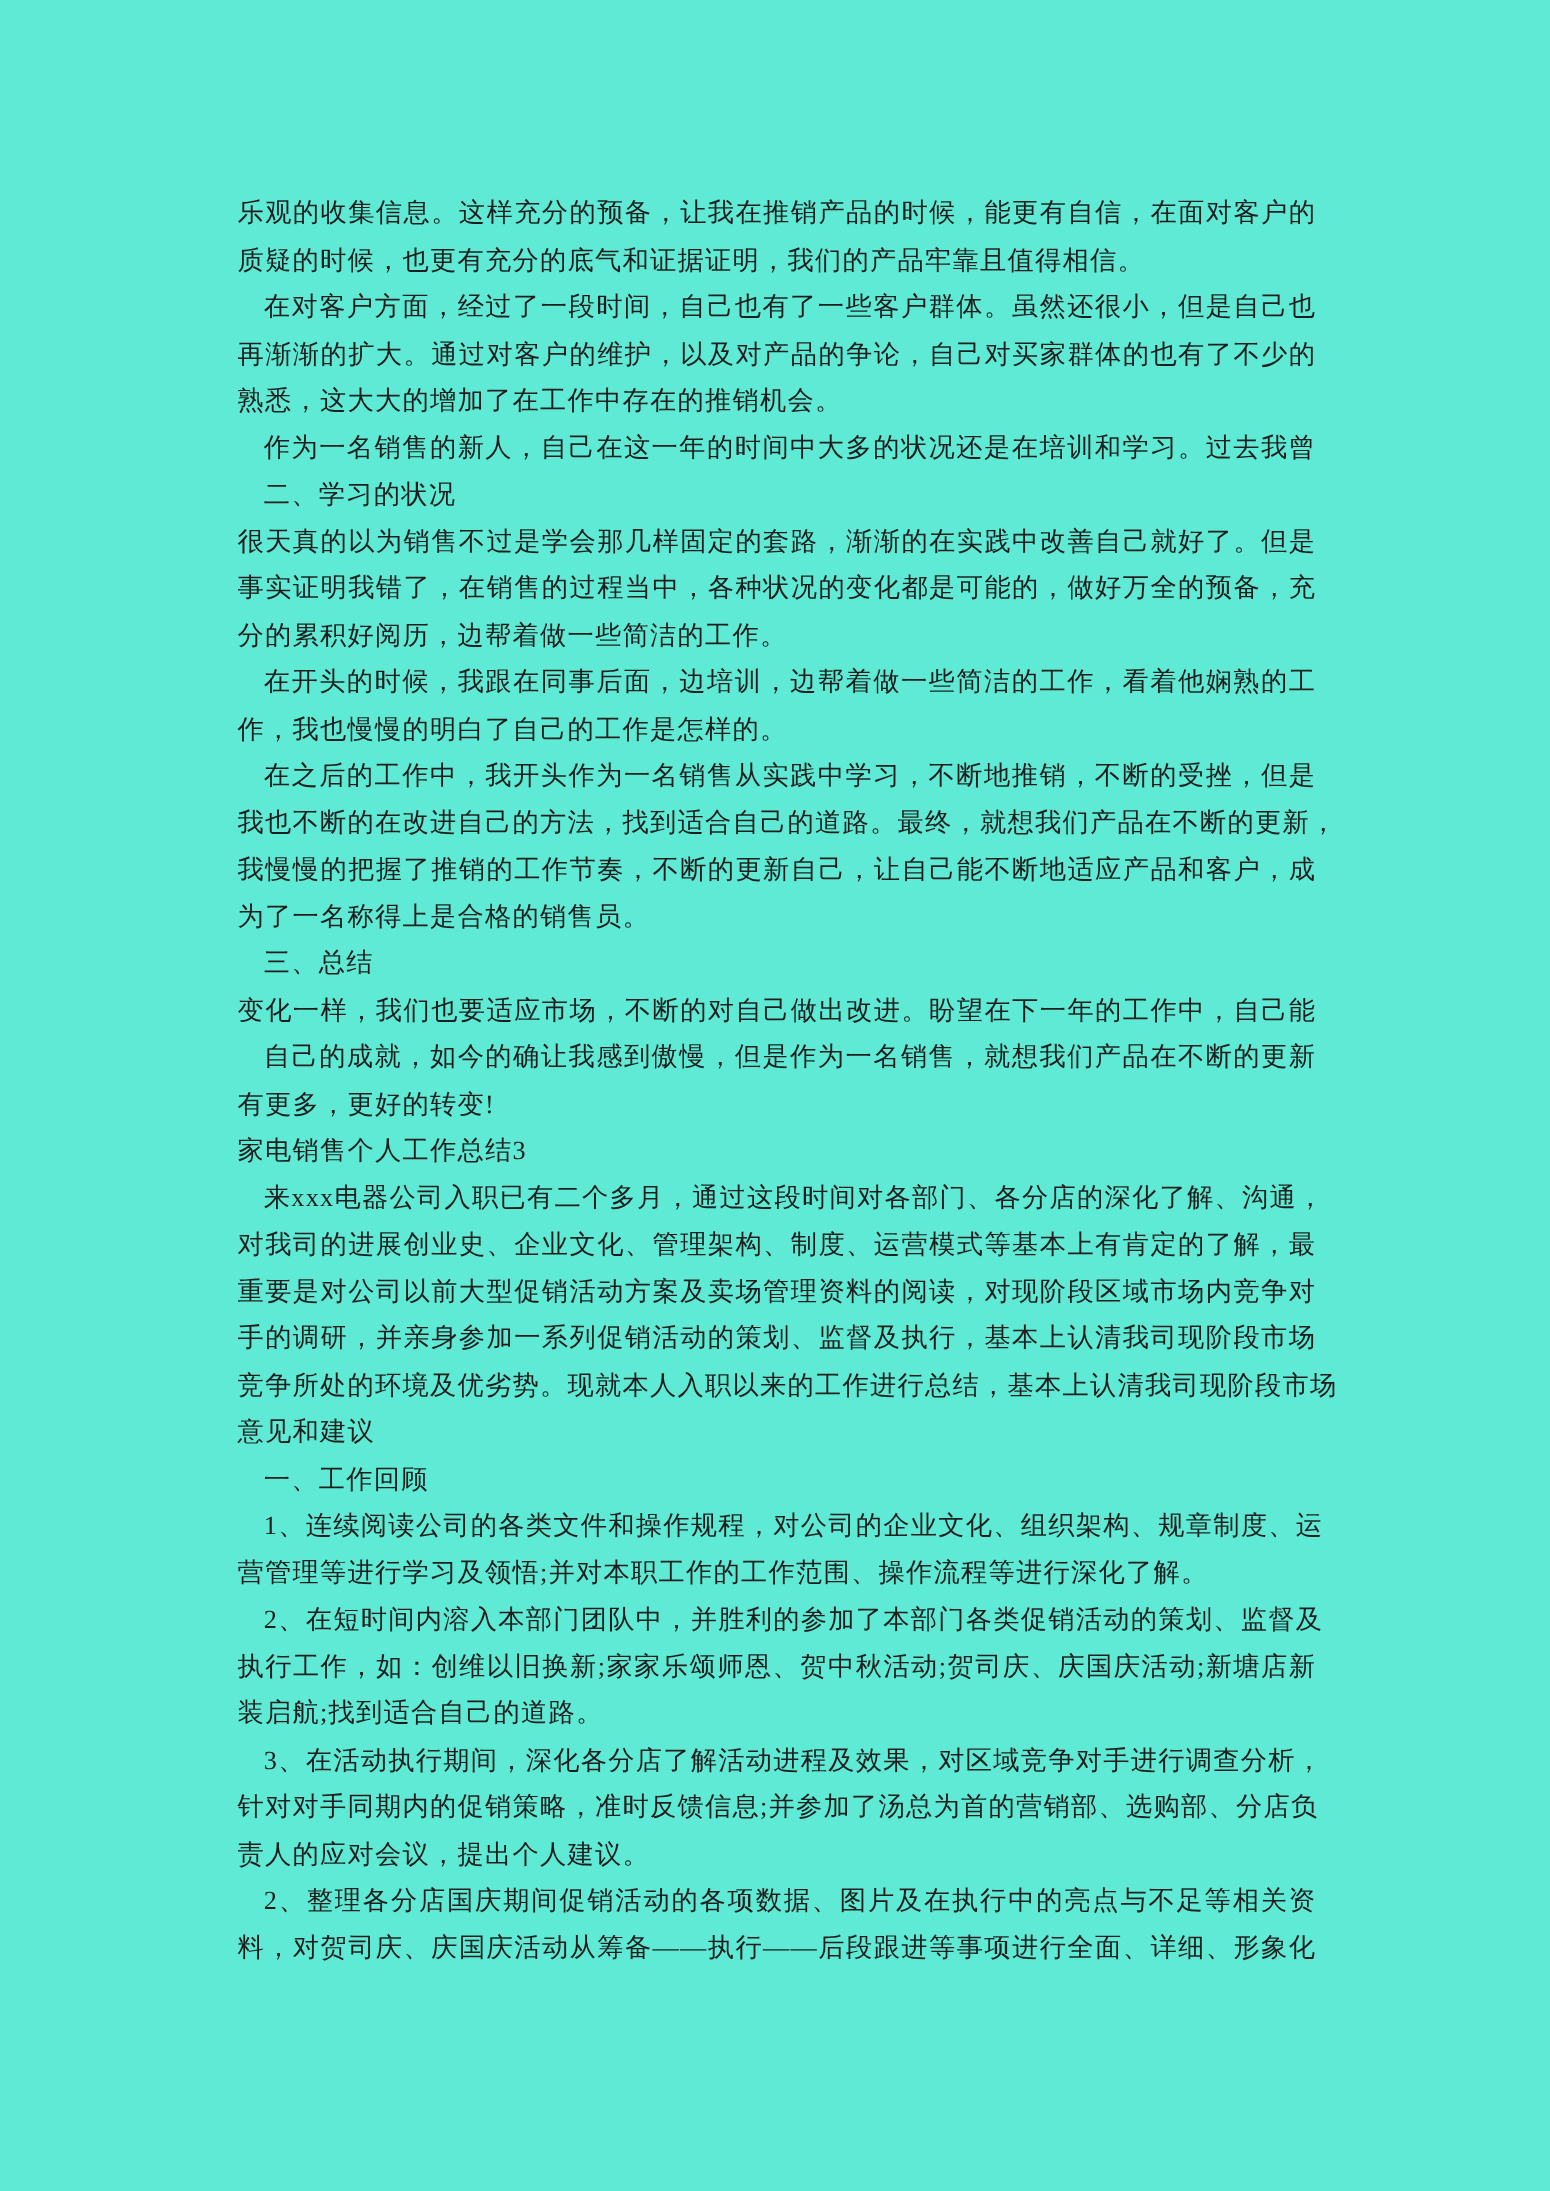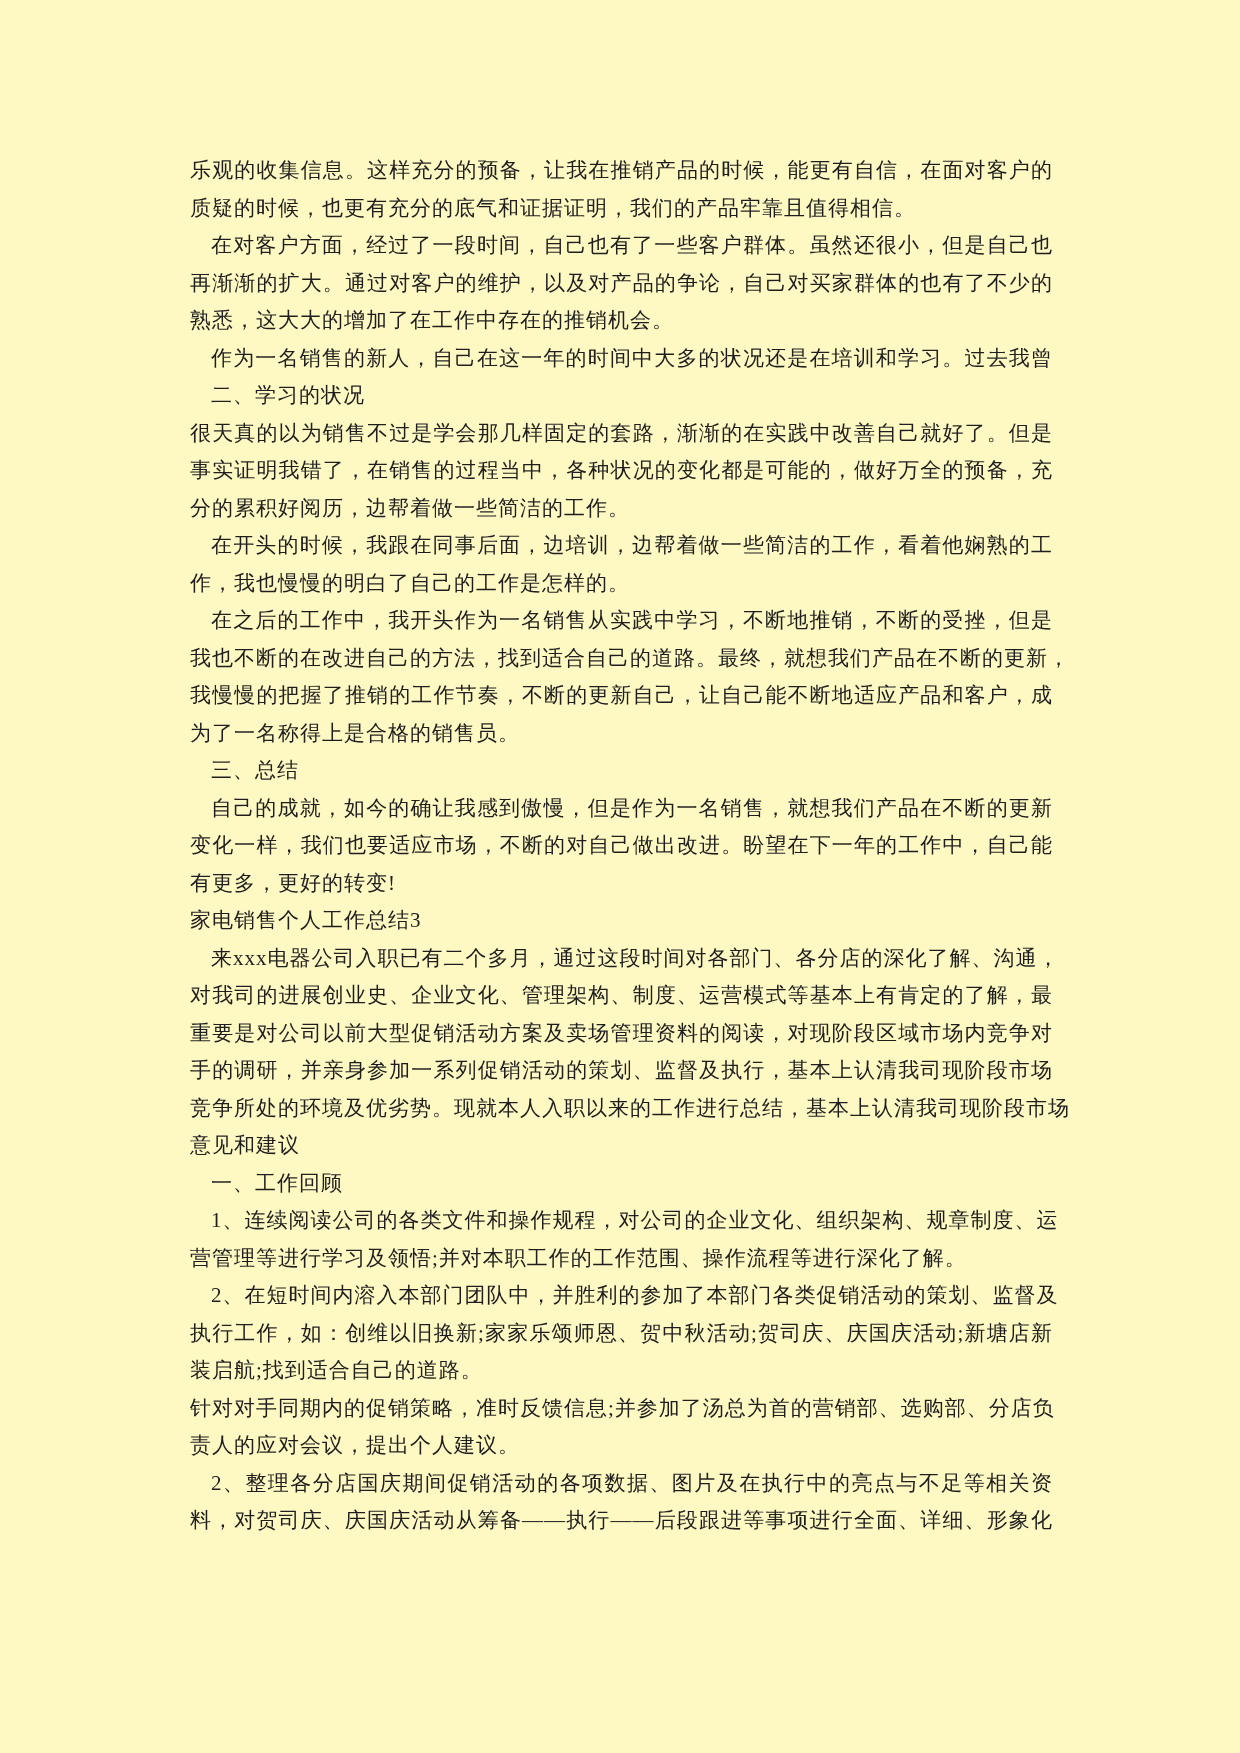--- a/index.html
+++ b/index.html
@@ -34,53 +34,54 @@
   .line.end {
     text-align-last: left;
   }
   .line.indent {
     padding-left: 21px;
   }
 </style>
 </head>
 <body>
 
-<div class="page" style="background: #fef9c3;">
+<div class="page" style="background: #5eead4;">
   <div class="text-block" style="color: rgb(30, 30, 30);">
       <div class="line">乐观的收集信息。这样充分的预备，让我在推销产品的时候，能更有自信，在面对客户的</div>
       <div class="line end">质疑的时候，也更有充分的底气和证据证明，我们的产品牢靠且值得相信。</div>
       <div class="line indent">在对客户方面，经过了一段时间，自己也有了一些客户群体。虽然还很小，但是自己也</div>
       <div class="line">再渐渐的扩大。通过对客户的维护，以及对产品的争论，自己对买家群体的也有了不少的</div>
       <div class="line end">熟悉，这大大的增加了在工作中存在的推销机会。</div>
       <div class="line indent">作为一名销售的新人，自己在这一年的时间中大多的状况还是在培训和学习。过去我曾</div>
       <div class="line indent end">二、学习的状况</div>
       <div class="line">很天真的以为销售不过是学会那几样固定的套路，渐渐的在实践中改善自己就好了。但是</div>
       <div class="line">事实证明我错了，在销售的过程当中，各种状况的变化都是可能的，做好万全的预备，充</div>
       <div class="line end">分的累积好阅历，边帮着做一些简洁的工作。</div>
       <div class="line indent">在开头的时候，我跟在同事后面，边培训，边帮着做一些简洁的工作，看着他娴熟的工</div>
       <div class="line end">作，我也慢慢的明白了自己的工作是怎样的。</div>
       <div class="line indent">在之后的工作中，我开头作为一名销售从实践中学习，不断地推销，不断的受挫，但是</div>
       <div class="line">我也不断的在改进自己的方法，找到适合自己的道路。最终，就想我们产品在不断的更新，</div>
       <div class="line">我慢慢的把握了推销的工作节奏，不断的更新自己，让自己能不断地适应产品和客户，成</div>
       <div class="line end">为了一名称得上是合格的销售员。</div>
       <div class="line indent end">三、总结</div>
+      <div class="line">变化一样，我们也要适应市场，不断的对自己做出改进。盼望在下一年的工作中，自己能</div>
       <div class="line indent">自己的成就，如今的确让我感到傲慢，但是作为一名销售，就想我们产品在不断的更新</div>
-      <div class="line">变化一样，我们也要适应市场，不断的对自己做出改进。盼望在下一年的工作中，自己能</div>
       <div class="line end">有更多，更好的转变!</div>
       <div class="line end">家电销售个人工作总结3</div>
       <div class="line indent">来xxx电器公司入职已有二个多月，通过这段时间对各部门、各分店的深化了解、沟通，</div>
       <div class="line">对我司的进展创业史、企业文化、管理架构、制度、运营模式等基本上有肯定的了解，最</div>
       <div class="line">重要是对公司以前大型促销活动方案及卖场管理资料的阅读，对现阶段区域市场内竞争对</div>
       <div class="line">手的调研，并亲身参加一系列促销活动的策划、监督及执行，基本上认清我司现阶段市场</div>
       <div class="line">竞争所处的环境及优劣势。现就本人入职以来的工作进行总结，基本上认清我司现阶段市场</div>
       <div class="line end">意见和建议</div>
       <div class="line indent end">一、工作回顾</div>
       <div class="line indent">1、连续阅读公司的各类文件和操作规程，对公司的企业文化、组织架构、规章制度、运</div>
       <div class="line end">营管理等进行学习及领悟;并对本职工作的工作范围、操作流程等进行深化了解。</div>
       <div class="line indent">2、在短时间内溶入本部门团队中，并胜利的参加了本部门各类促销活动的策划、监督及</div>
       <div class="line">执行工作，如：创维以旧换新;家家乐颂师恩、贺中秋活动;贺司庆、庆国庆活动;新塘店新</div>
       <div class="line end">装启航;找到适合自己的道路。</div>
+      <div class="line indent">3、在活动执行期间，深化各分店了解活动进程及效果，对区域竞争对手进行调查分析，</div>
       <div class="line">针对对手同期内的促销策略，准时反馈信息;并参加了汤总为首的营销部、选购部、分店负</div>
       <div class="line end">责人的应对会议，提出个人建议。</div>
       <div class="line indent">2、整理各分店国庆期间促销活动的各项数据、图片及在执行中的亮点与不足等相关资</div>
       <div class="line">料，对贺司庆、庆国庆活动从筹备——执行——后段跟进等事项进行全面、详细、形象化</div>
     </div>
 </div>
 
 </body></html>

